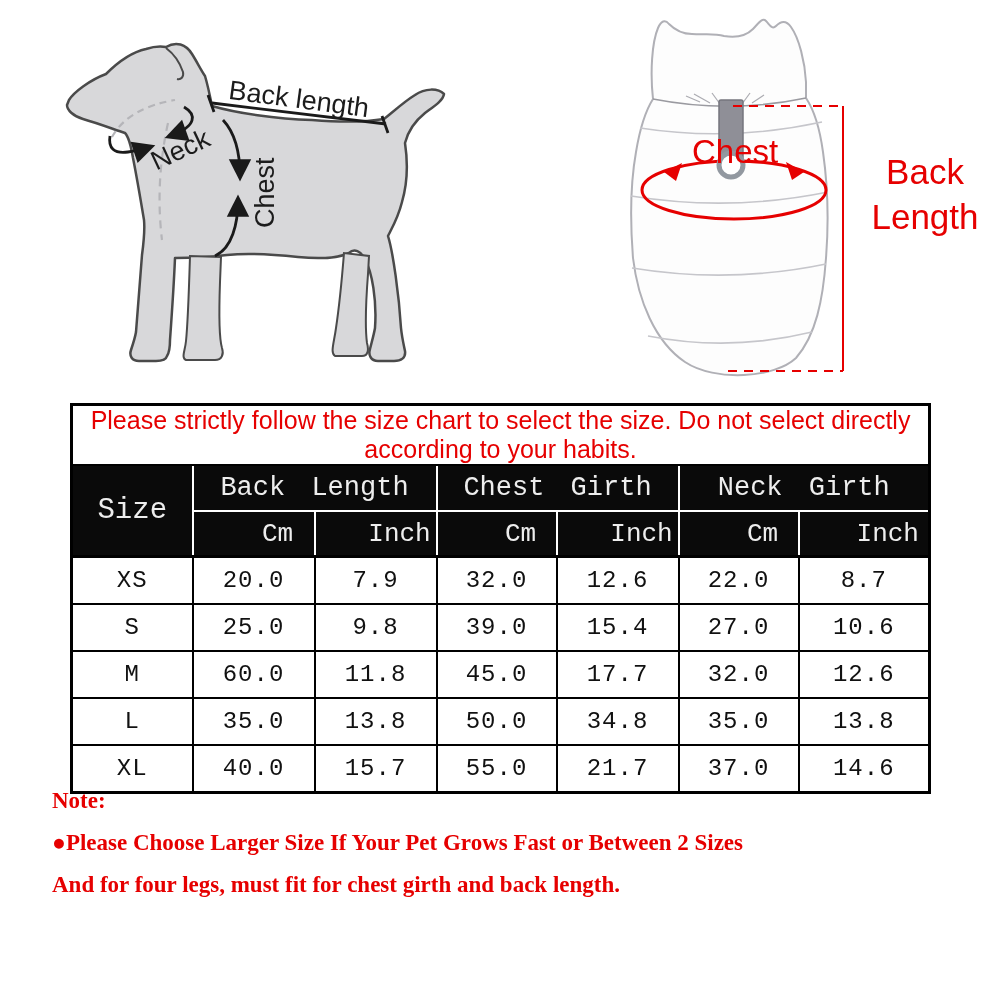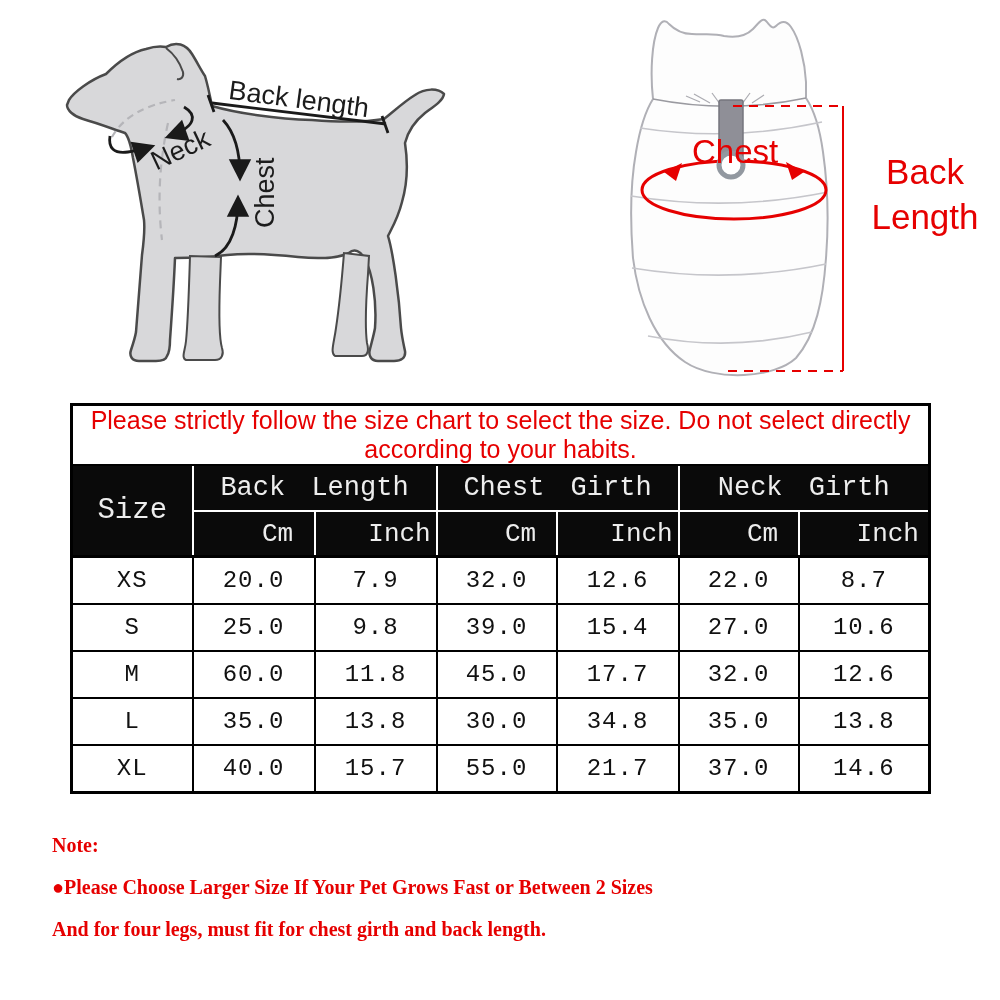--- a/index.html
+++ b/index.html
@@ -23,21 +23,21 @@
         font-family:"Liberation Sans",sans-serif;font-size:25px;height:45px;}
   .size-table th{background:#0a0a0a;color:#ededed;border:2px solid #fff;}
   .size-table th.grp{font-size:27px;word-spacing:10px;height:44px;}
   .size-table th.size-h{font-size:29px;}
   .size-table th.unit{font-size:26px;height:43px;padding-left:48px;}
   .size-table tr.body-row td{background:#fff;color:#111;border:2px solid #000;
         font-size:24px;letter-spacing:1px;height:45px;}
   .size-table tr.first td{border-top-width:3px;}
   
   .notes{position:absolute;left:52px;top:788px;color:#e60000;
-         font-family:"Liberation Serif",serif;font-weight:bold;font-size:20px;margin-top:44px;}
+         font-family:"Liberation Serif",serif;font-weight:bold;font-size:23px;}
   .notes .line{line-height:26px;margin-bottom:16px;white-space:nowrap;}
 </style>
 </head>
 <body>
 
 <div class="page">
 
   <svg style="left:50px;top:10px" width="420" height="380" viewBox="0 0 420 380">
     <defs>
       <marker id="mB" markerWidth="9" markerHeight="9" refX="6.5" refY="4.5" orient="auto-start-reverse">
@@ -183,21 +183,21 @@
         <td>11.8</td>
         <td>45.0</td>
         <td>17.7</td>
         <td>32.0</td>
         <td>12.6</td>
       </tr>
       <tr class="body-row">
         <td>L</td>
         <td>35.0</td>
         <td>13.8</td>
-        <td>30.0</td>
+        <td>50.0</td>
         <td>34.8</td>
         <td>35.0</td>
         <td>13.8</td>
       </tr>
       <tr class="body-row">
         <td>XL</td>
         <td>40.0</td>
         <td>15.7</td>
         <td>55.0</td>
         <td>21.7</td>

